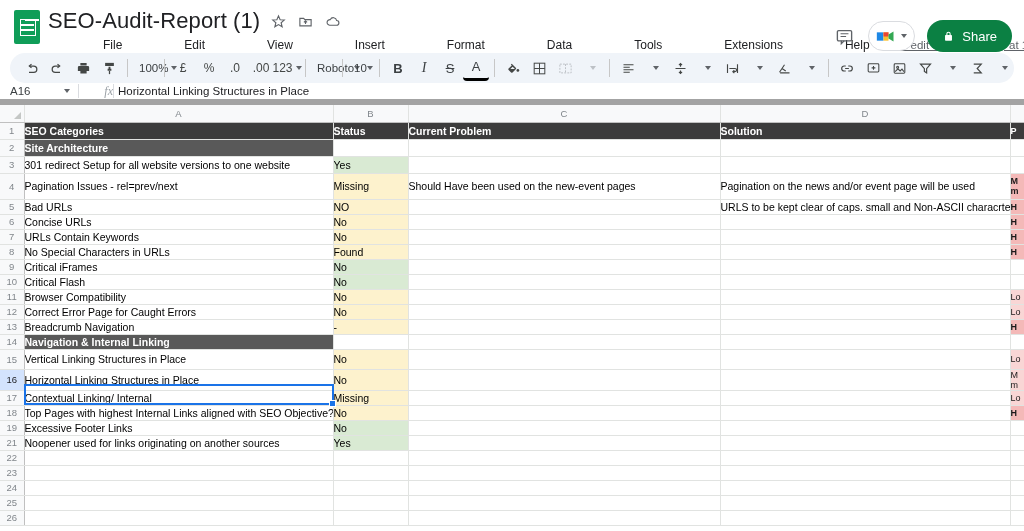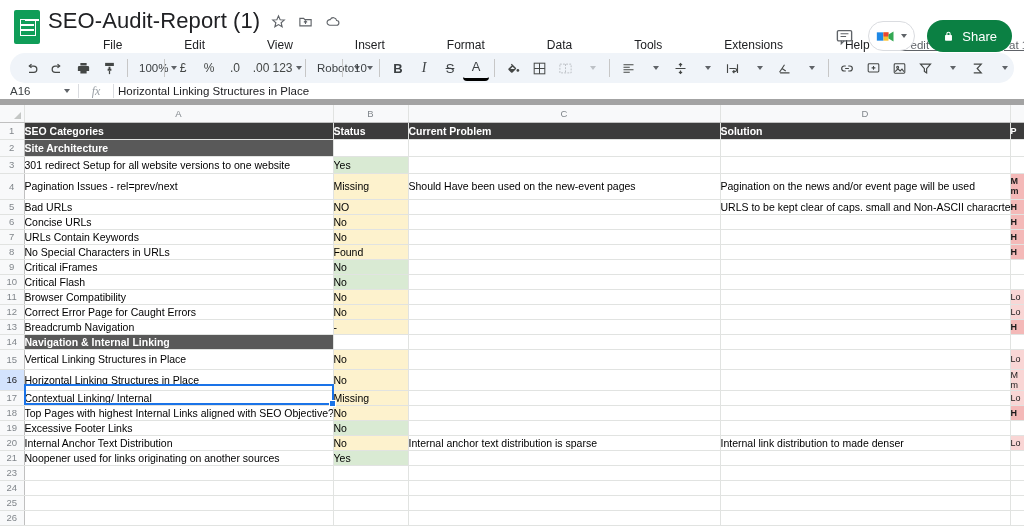--- a/index.html
+++ b/index.html
@@ -67,21 +67,21 @@
   .tb-text { font-size: 13px; font-weight: bold; color: #3c4043; }
   .tb-text.ital { font-style: italic; font-weight: normal; font-family: "Liberation Serif", serif; font-size: 14px; }
   .tb-text.strike { text-decoration: line-through; font-weight: normal; }
   .tb-ul { border-bottom: 3px solid #000; padding-bottom: 0px; line-height: 13px; font-size: 13px; color:#3c4043;}
 
   
   .formulabar { height: 22px; display: flex; align-items: center; border-bottom: 6px solid #a3a3a3; background: #fff; }
   .namebox { width: 78px; display: flex; align-items: center; padding-left: 10px; font-size: 11.5px; color: #3c4043; height: 100%; }
   .namebox-caret { margin-left: auto; margin-right: 8px; }
   .fb-sep { width: 1px; height: 14px; background: #dadce0; }
-  .fx { width: 34px; text-align: center; font-size: 12px; color: #9aa0a6; font-style: italic; font-family: "Liberation Serif", serif; }
+  .fx { width: 34px; text-align: right; font-size: 12px; color: #9aa0a6; font-style: italic; font-family: "Liberation Serif", serif; }
   .fb-value { font-size: 11.5px; color: #202124; padding-left: 4px; }
 
   
   .grid-wrap { position: relative; width: 1024px; height: 433px; overflow: hidden; background: #fff; }
   table.grid { border-collapse: collapse; table-layout: fixed; width: 1024px; }
   table.grid td, table.grid th { padding: 0; margin: 0; }
 
   .colhead th {
     height: 17px; background: #f8f9fa; border-right: 1px solid #e1e3e1; border-bottom: 1px solid #c0c0c0;
     font-size: 9.5px; font-weight: normal; color: #80868b; text-align: center; vertical-align: middle;
@@ -523,31 +523,31 @@
         </tr>
         <tr style="height: 15px;">
           <td class="rowhead">19</td>
           <td class="cell">Excessive Footer Links</td>
           <td class="cell green">No</td>
           <td class="cell"></td>
           <td class="cell"></td>
           <td class="cell wrap"></td>
         </tr>
         <tr style="height: 15px;">
-          <td class="rowhead">20</td>
-          <td class="cell">Internal Anchor Text Distribution</td>
-          <td class="cell yellow">No</td>
-          <td class="cell">Internal anchor text distribution is sparse</td>
-          <td class="cell">Internal link distribution to made denser</td>
-          <td class="cell pinklite wrap">Lo</td>
-        </tr>
-        <tr style="height: 15px;">
           <td class="rowhead">21</td>
           <td class="cell">Noopener used for links originating on another sources</td>
           <td class="cell green">Yes</td>
+          <td class="cell"></td>
+          <td class="cell"></td>
+          <td class="cell wrap"></td>
+        </tr>
+        <tr style="height: 15px;">
+          <td class="rowhead">22</td>
+          <td class="cell"></td>
+          <td class="cell"></td>
           <td class="cell"></td>
           <td class="cell"></td>
           <td class="cell wrap"></td>
         </tr>
         <tr style="height: 15px;">
           <td class="rowhead">23</td>
           <td class="cell"></td>
           <td class="cell"></td>
           <td class="cell"></td>
           <td class="cell"></td>

